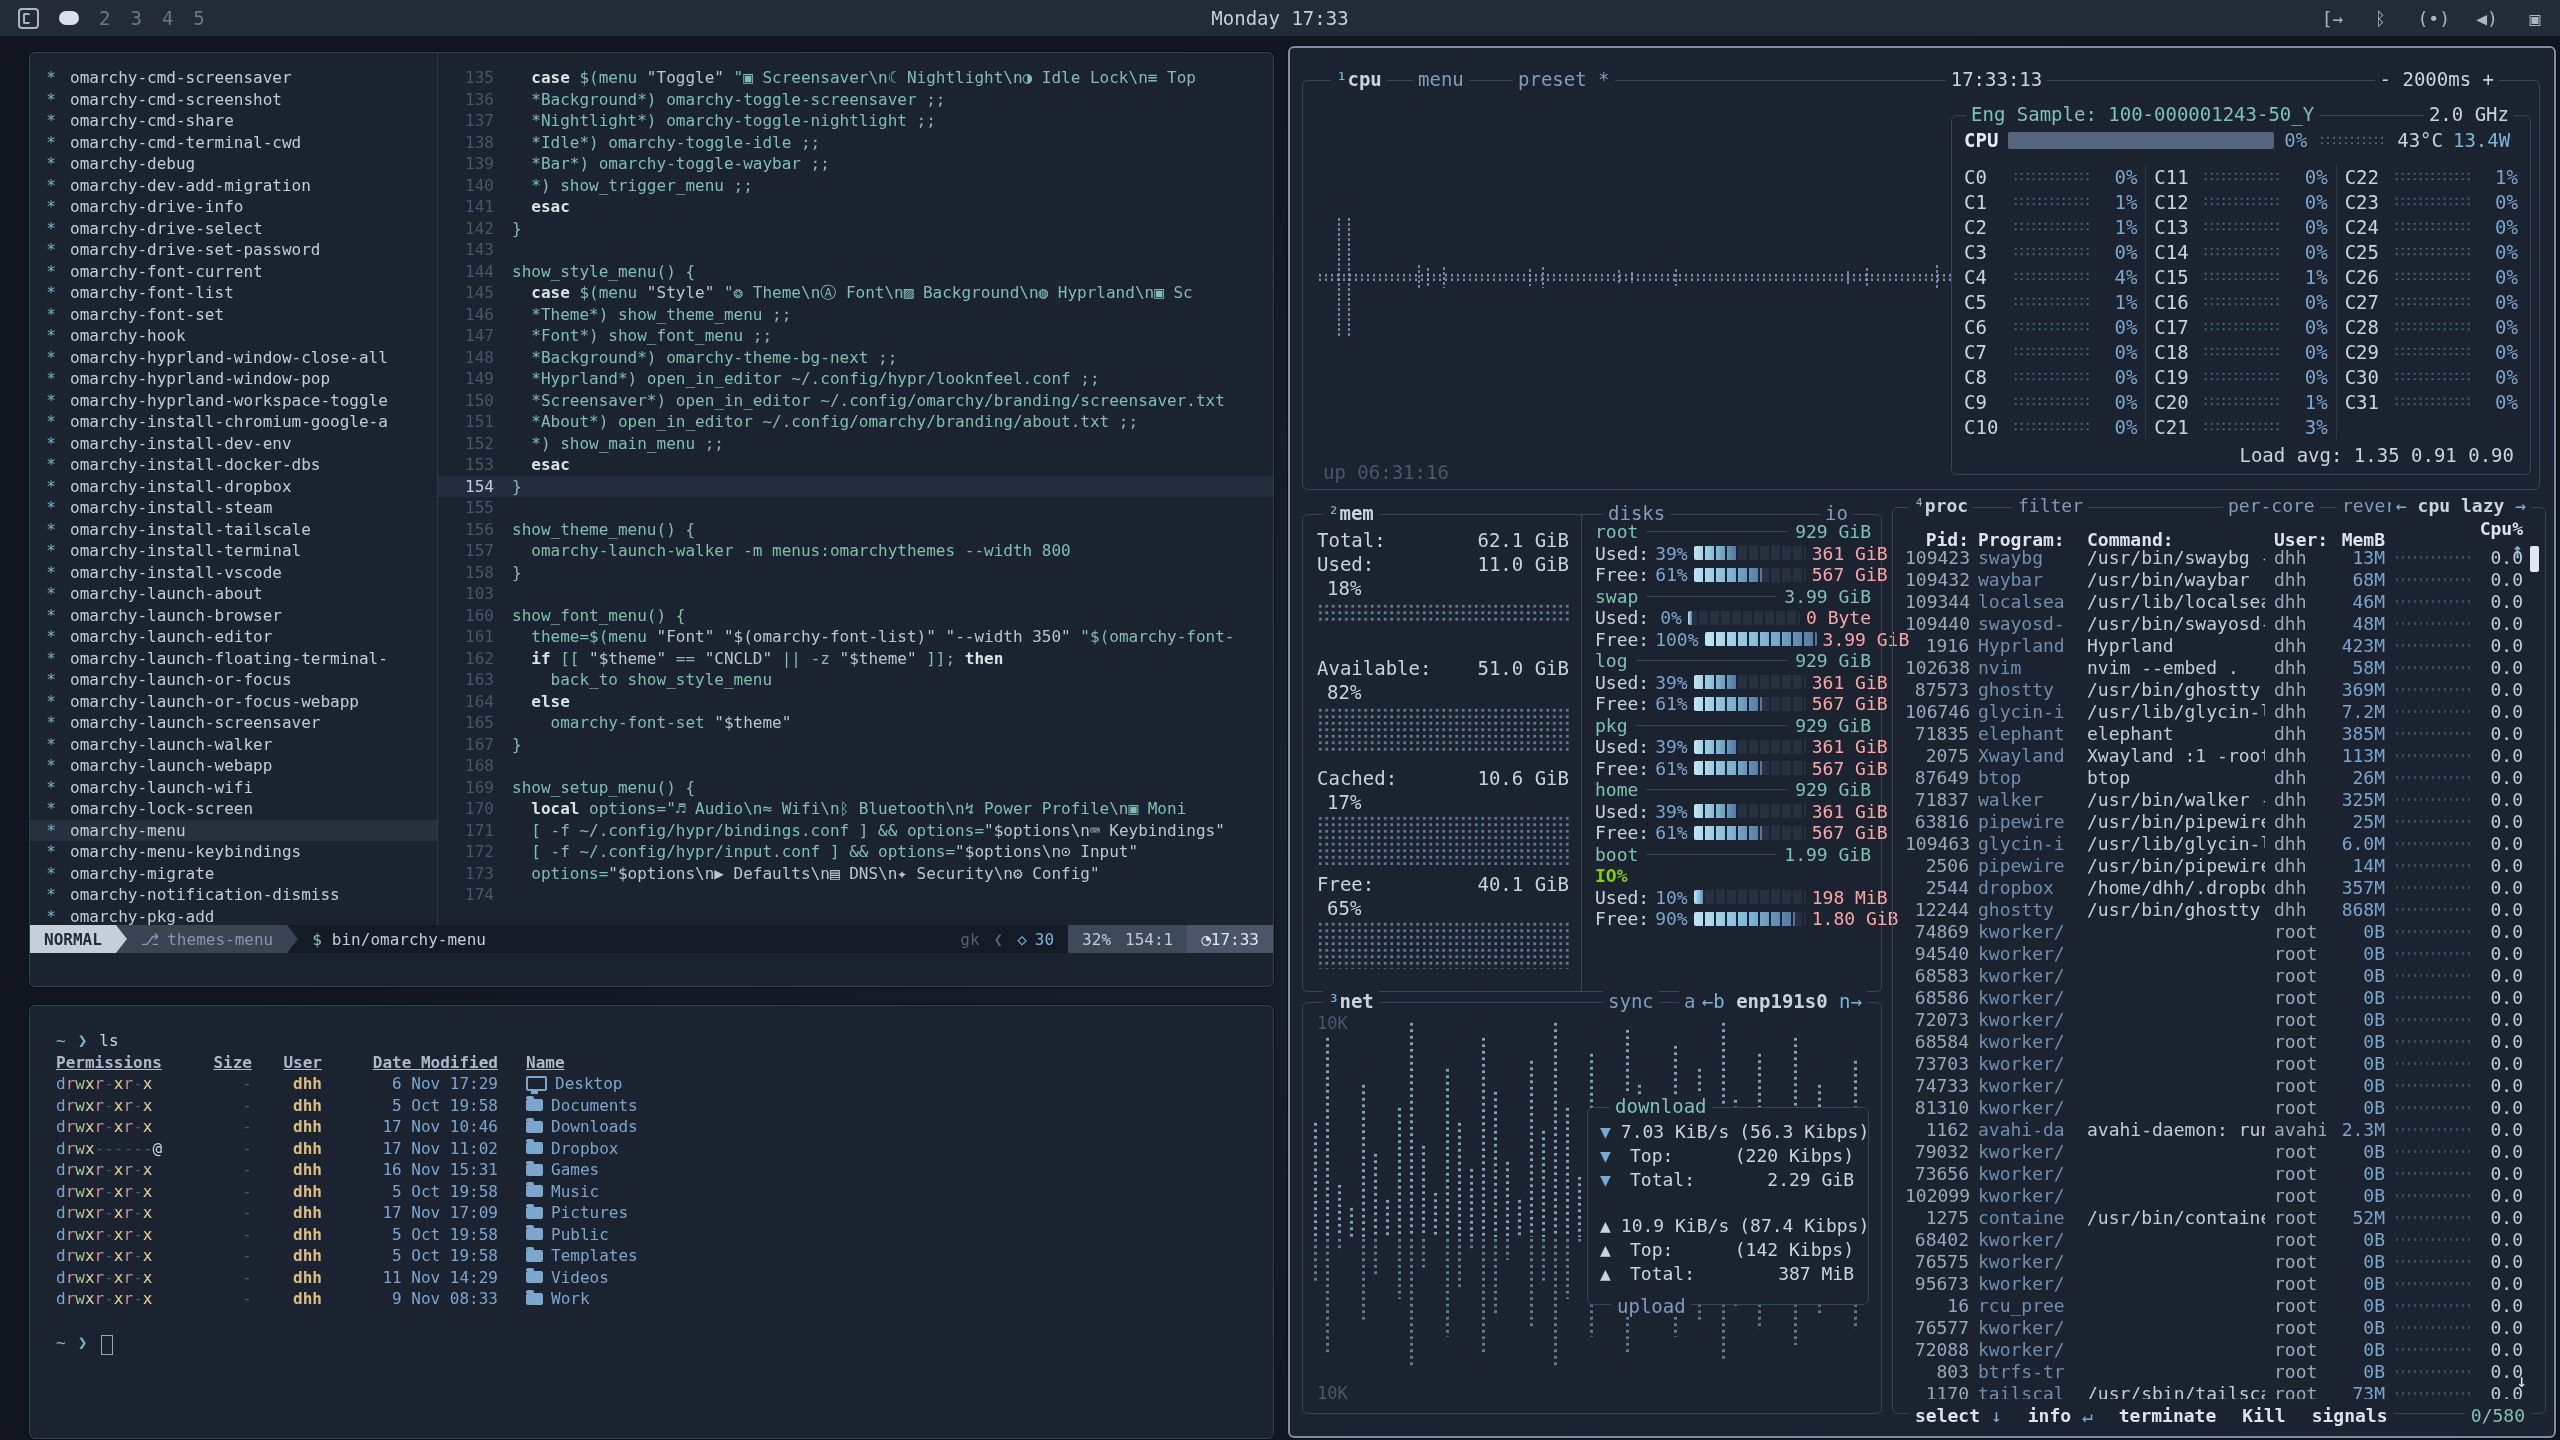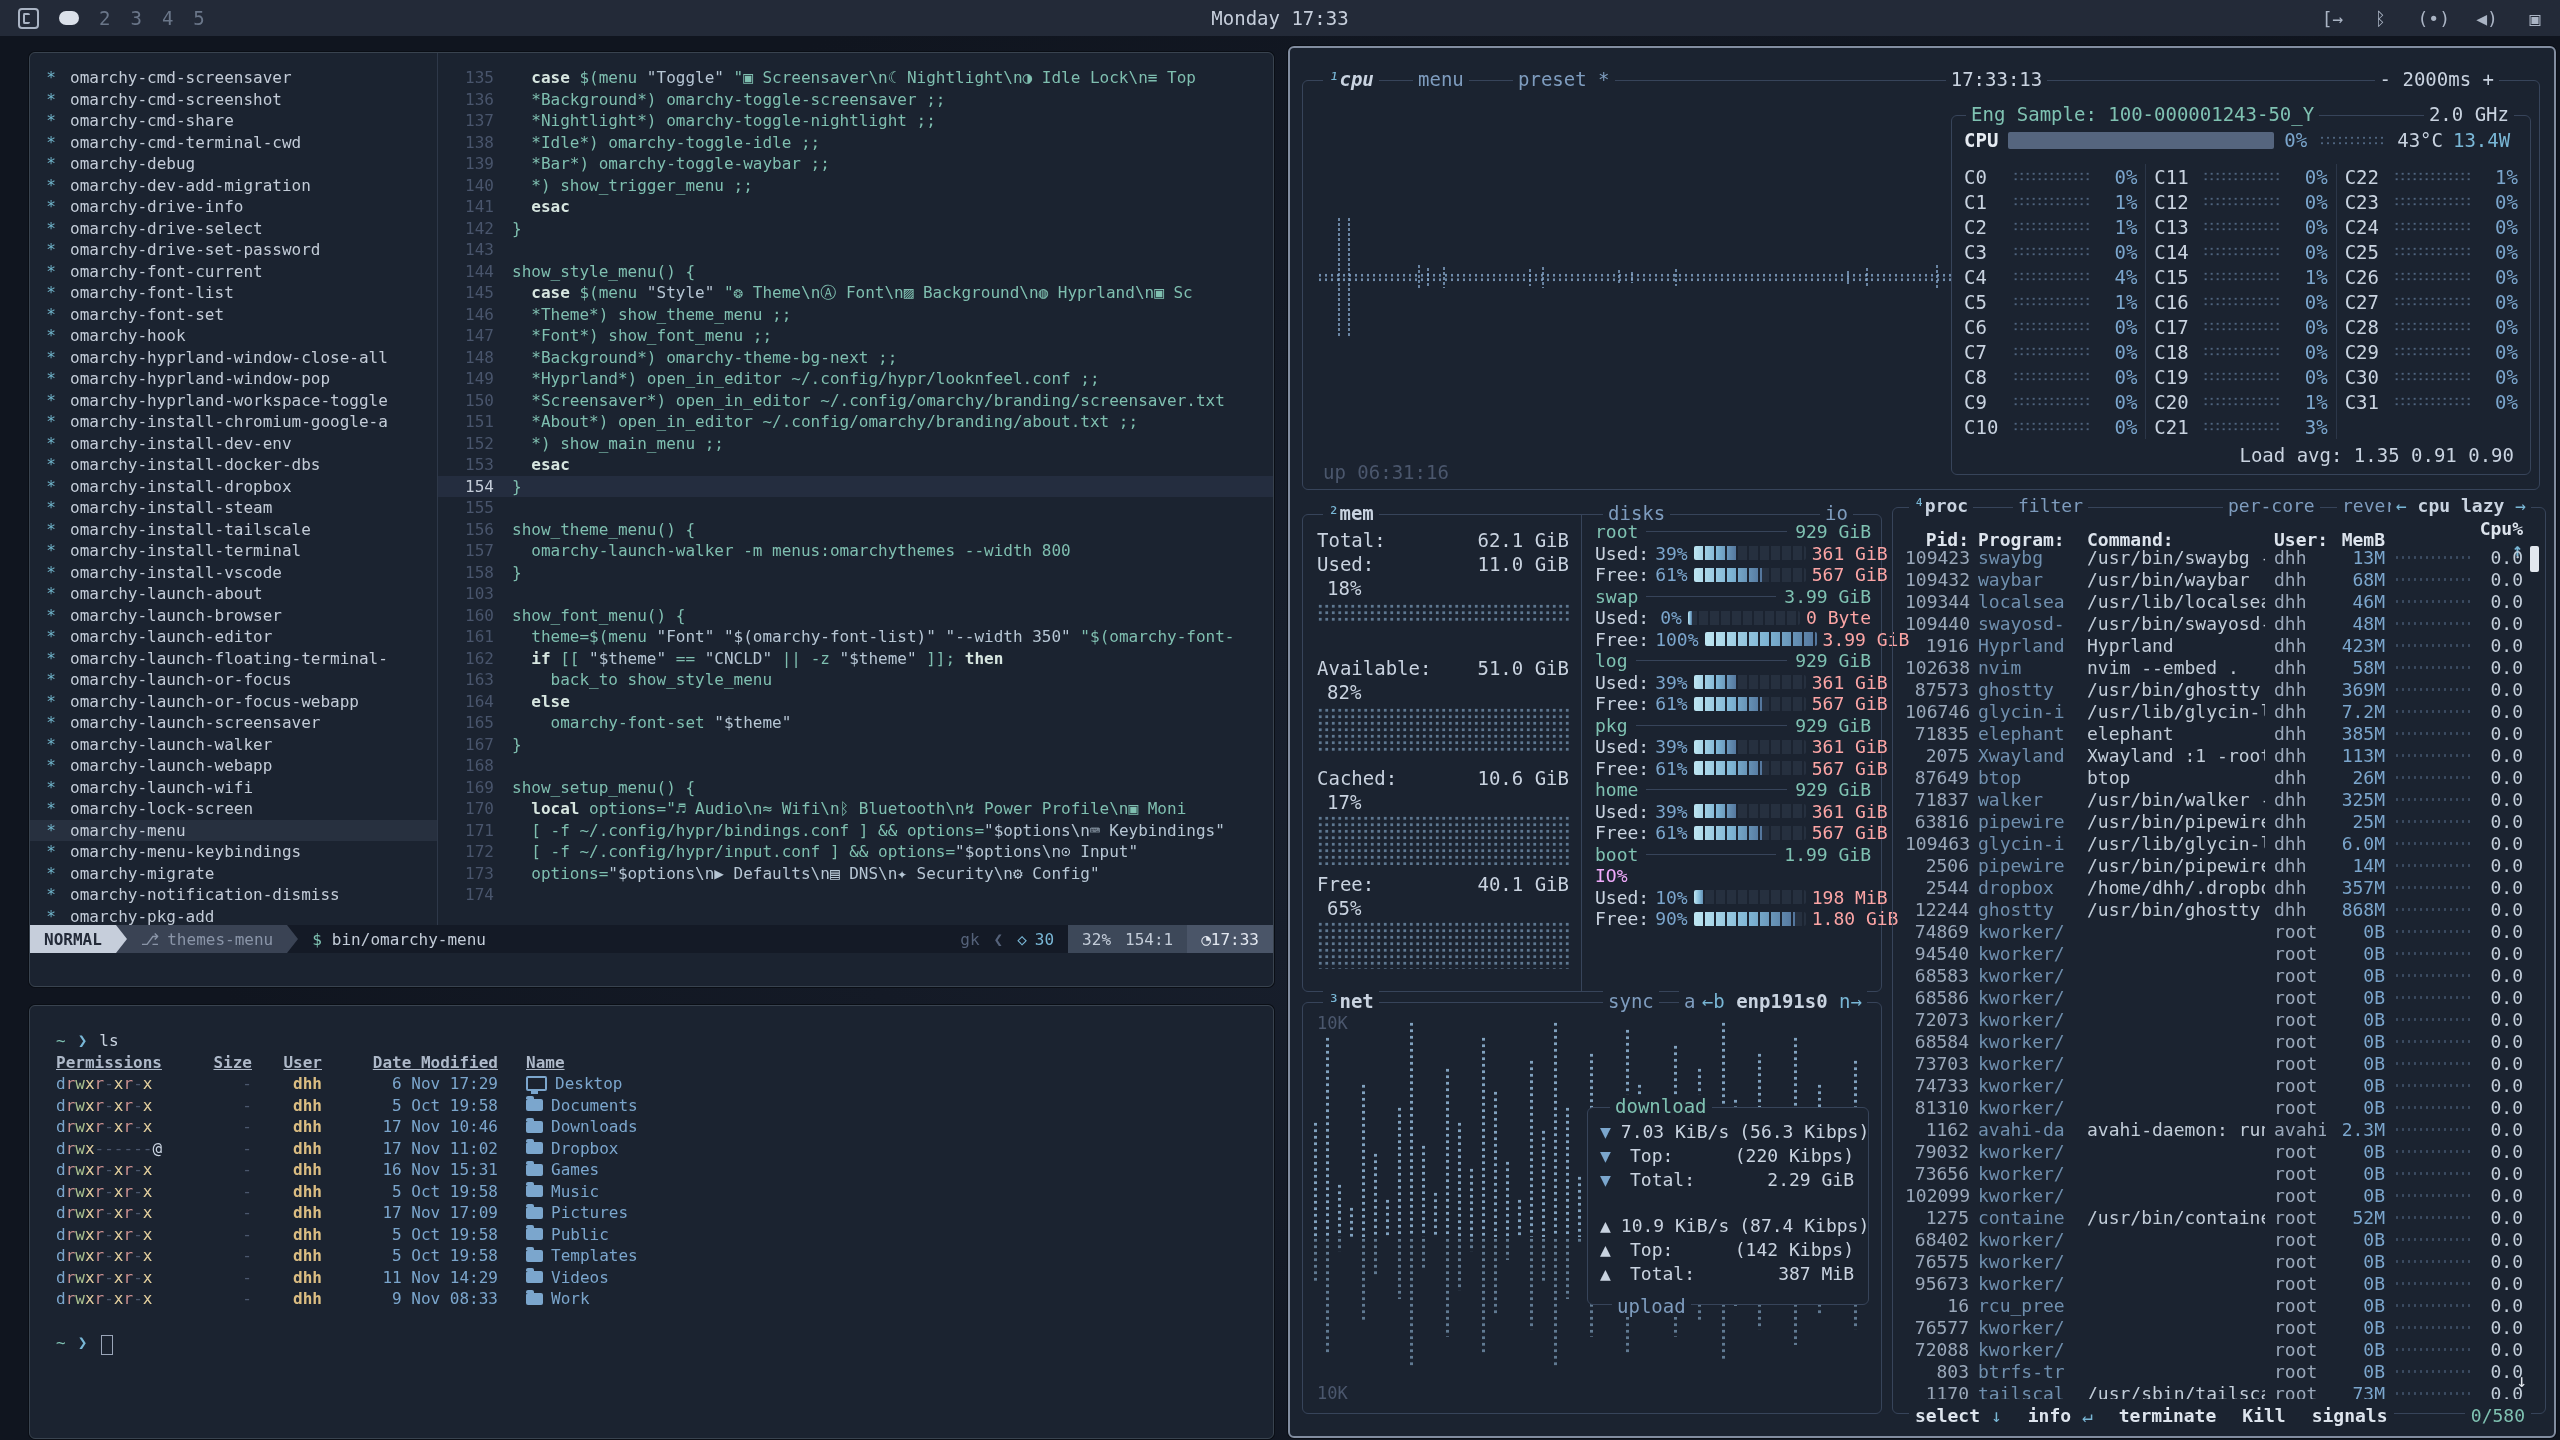--- a/index.html
+++ b/index.html
@@ -122,21 +122,21 @@
   .disks-divider{position:absolute;left:278px;top:0;bottom:0;border-left:1px solid #37445a;}
   .disks{position:absolute;left:292px;top:6px;right:10px;font-size:18px;line-height:21.5px;}
   .disk-title{display:flex;align-items:center;gap:8px;}
   .disk-title .dn{color:#7fc2b2;}
   .disk-title .dline{flex:1;border-top:1px solid #37445a;}
   .disk-title .ds{color:#7fc2b2;}
   .disk-row{display:flex;align-items:center;gap:6px;white-space:pre;}
   .disk-row .rl{width:58px;color:#c9d3e0;}
   .disk-row .rp{width:44px;text-align:right;color:#7ba6cd;}
   .disk-row .rv{flex:1;text-align:right;color:#fca5a5;}
-  .io-row{display:flex;align-items:center;gap:10px;color:#f0abfc;}
+  .io-row{display:flex;align-items:center;gap:10px;color:#84cc16;font-weight:bold;}
   .io-row:empty{display:none;}
   .meter{width:112px;height:14px;background:#26303f;border-radius:2px;position:relative;overflow:hidden;flex:0 0 112px;}
   .meter>i{position:absolute;left:0;top:0;bottom:0;background:linear-gradient(90deg,#bfe6f2,#7db4d4 55%,#53759c);}
   .meter::after{content:"";position:absolute;inset:0;background:repeating-linear-gradient(90deg,transparent 0 9px,#1b2330 9px 11px);}
   
   #box-net{left:12px;top:954px;width:578px;height:410px;}
   .netscale{position:absolute;color:#4b576d;font-size:17px;}
   .netgraph{position:absolute;left:8px;top:10px;width:560px;height:386px;display:flex;align-items:stretch;gap:3px;overflow:hidden;}
   .nbar{position:relative;width:9px;flex:0 0 9px;}
   .bu,.bd{position:absolute;width:100%;
@@ -729,21 +729,21 @@
       <div class="promptline" style="margin-top:22px;">
         <span class="tilde">~</span><span class="chev">❯</span><span class="cursor-hollow"></span>
       </div>
     </div>
   </div>
 
   <div class="win" id="win-btop">
     <div class="btop">
 
       <div class="bbox" id="box-cpu">
-        <span class="btitle" style="left:20px;font-style:italic;"><span class="supn">¹</span><b>cpu</b></span>
+        <span class="btitle" style="left:28px;"><span class="supn">¹</span><b>cpu</b></span>
         <span class="btitle ctrl" style="left:110px;">menu</span>
         <span class="btitle ctrl" style="left:210px;">preset *</span>
         <span class="btitle" style="left:52%;color:#c9d3e0;">17:33:13</span>
         <span class="btitle" style="right:40px;color:#c9d3e0;">- 2000ms +</span>
 
         <div class="cpu-graph">
           <div class="baseband"></div>
           <div>
 
           <div class="spike" style="height: 120px; left: 3%;"></div>

